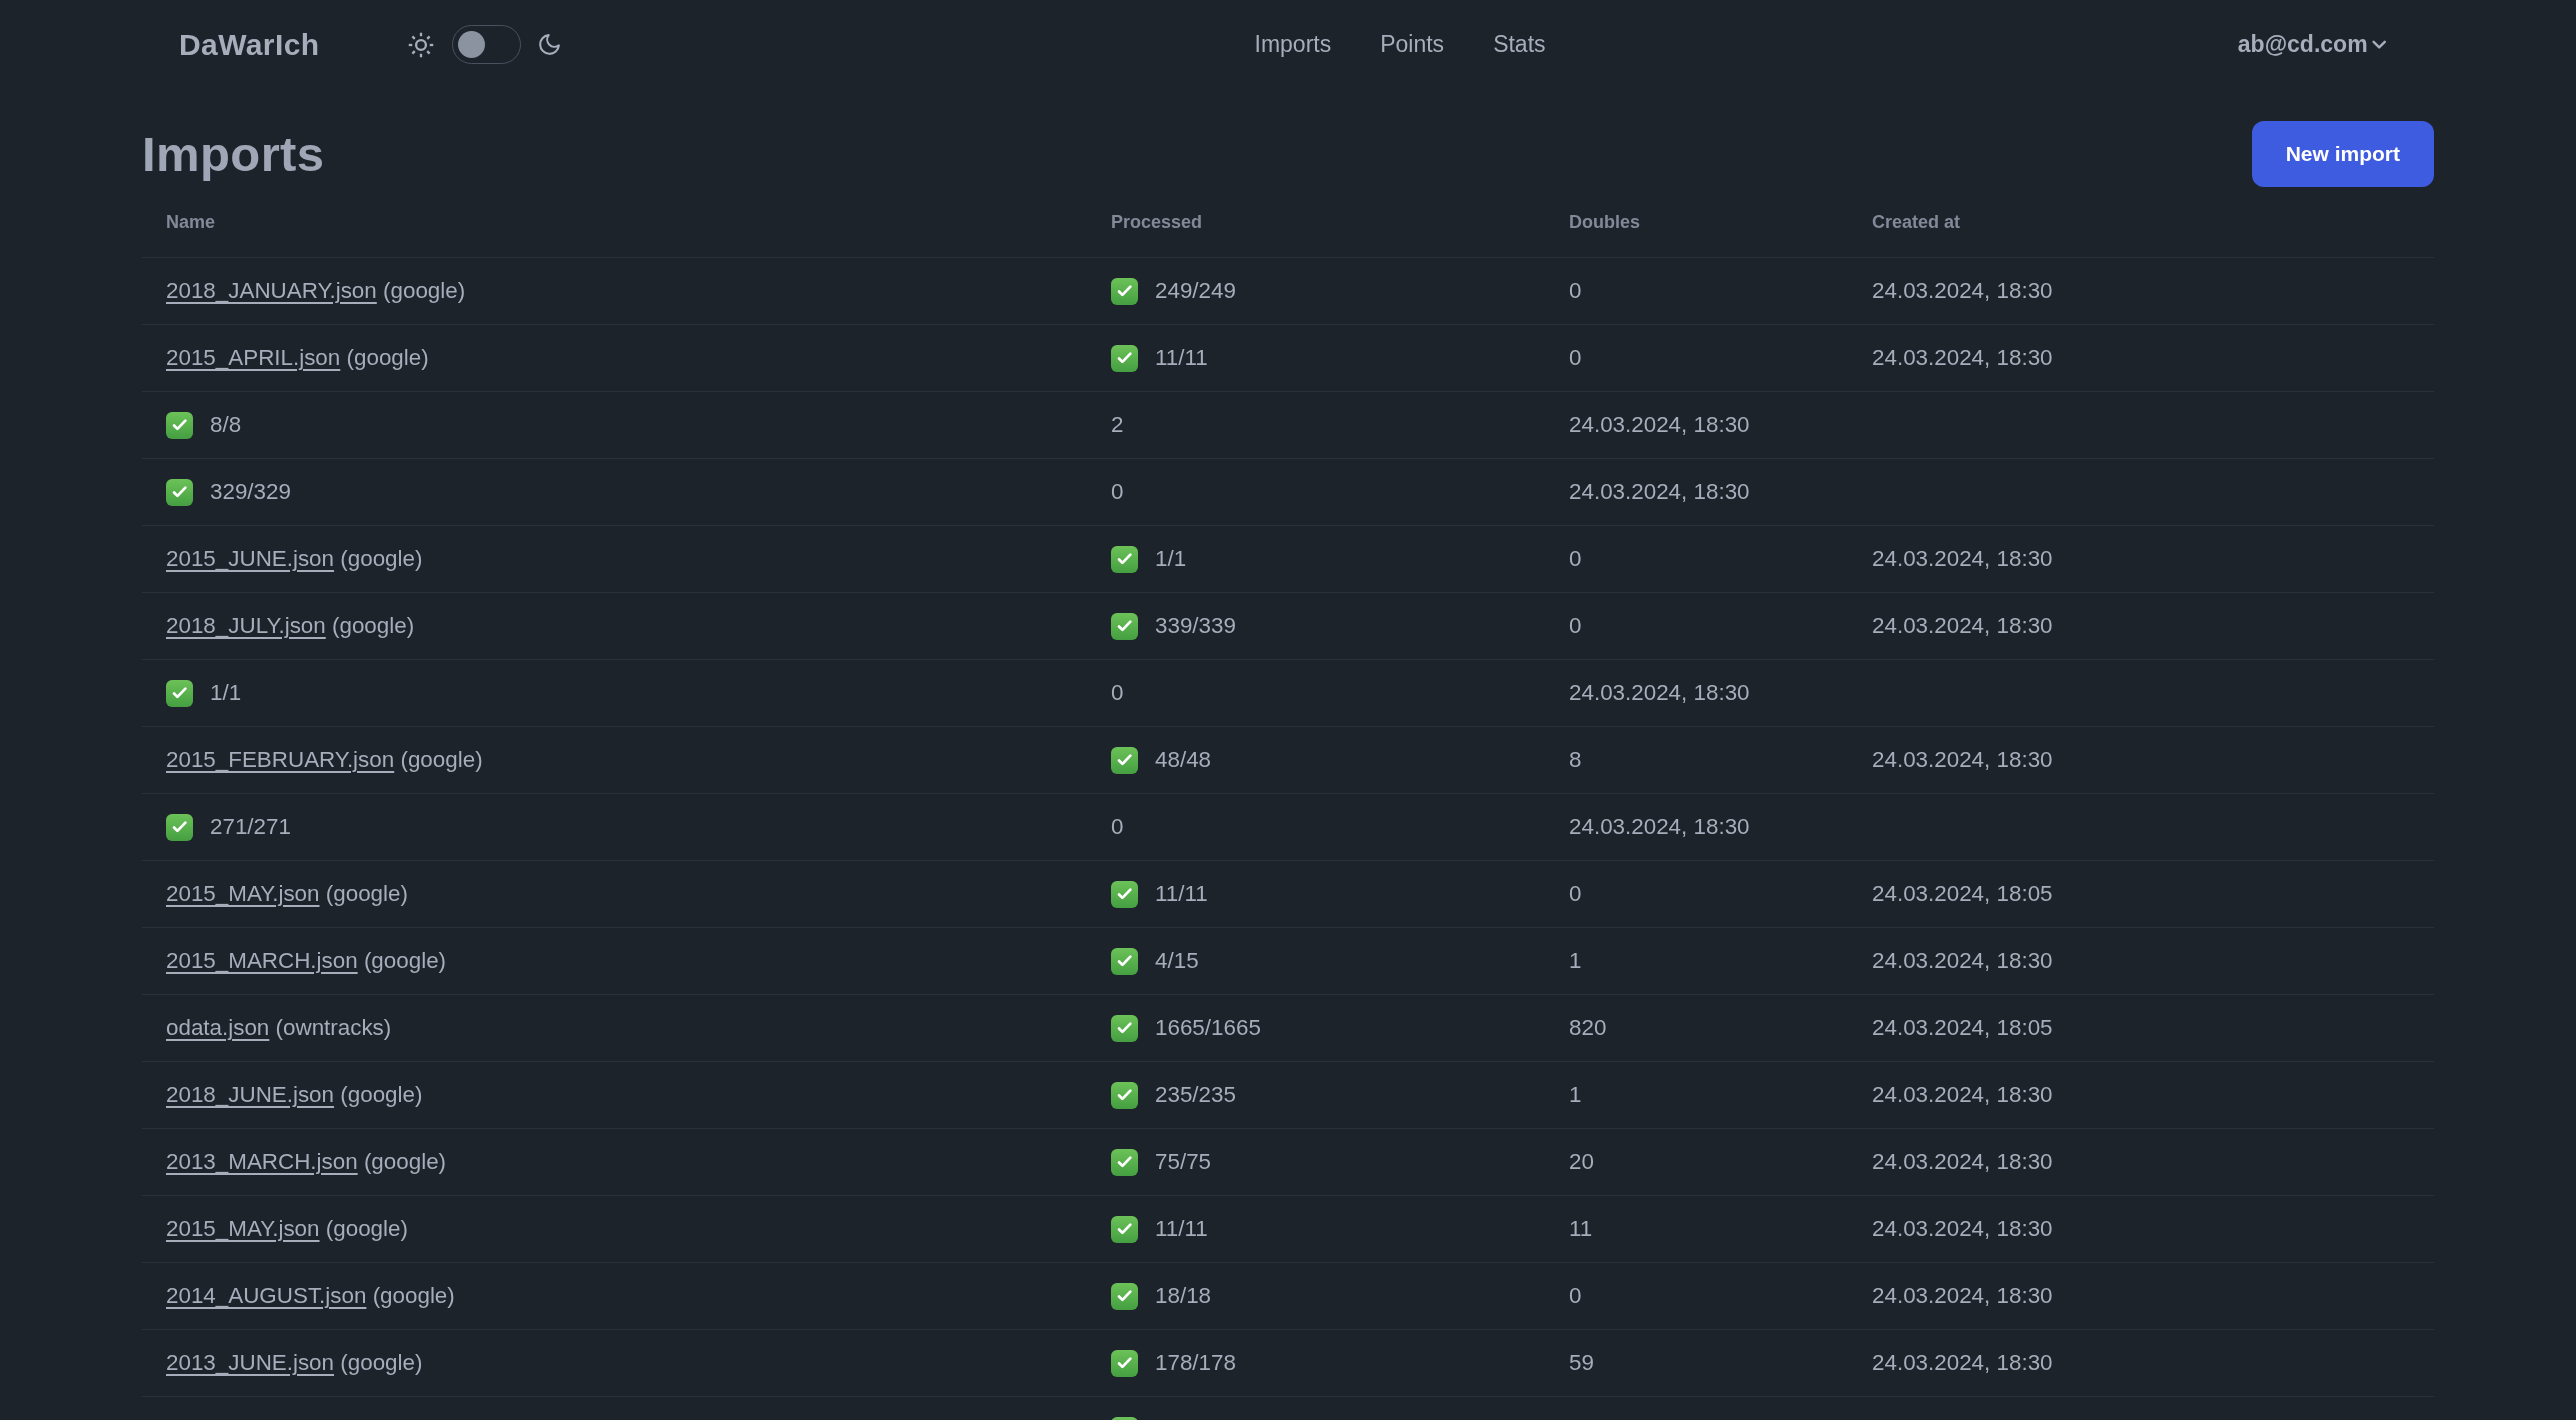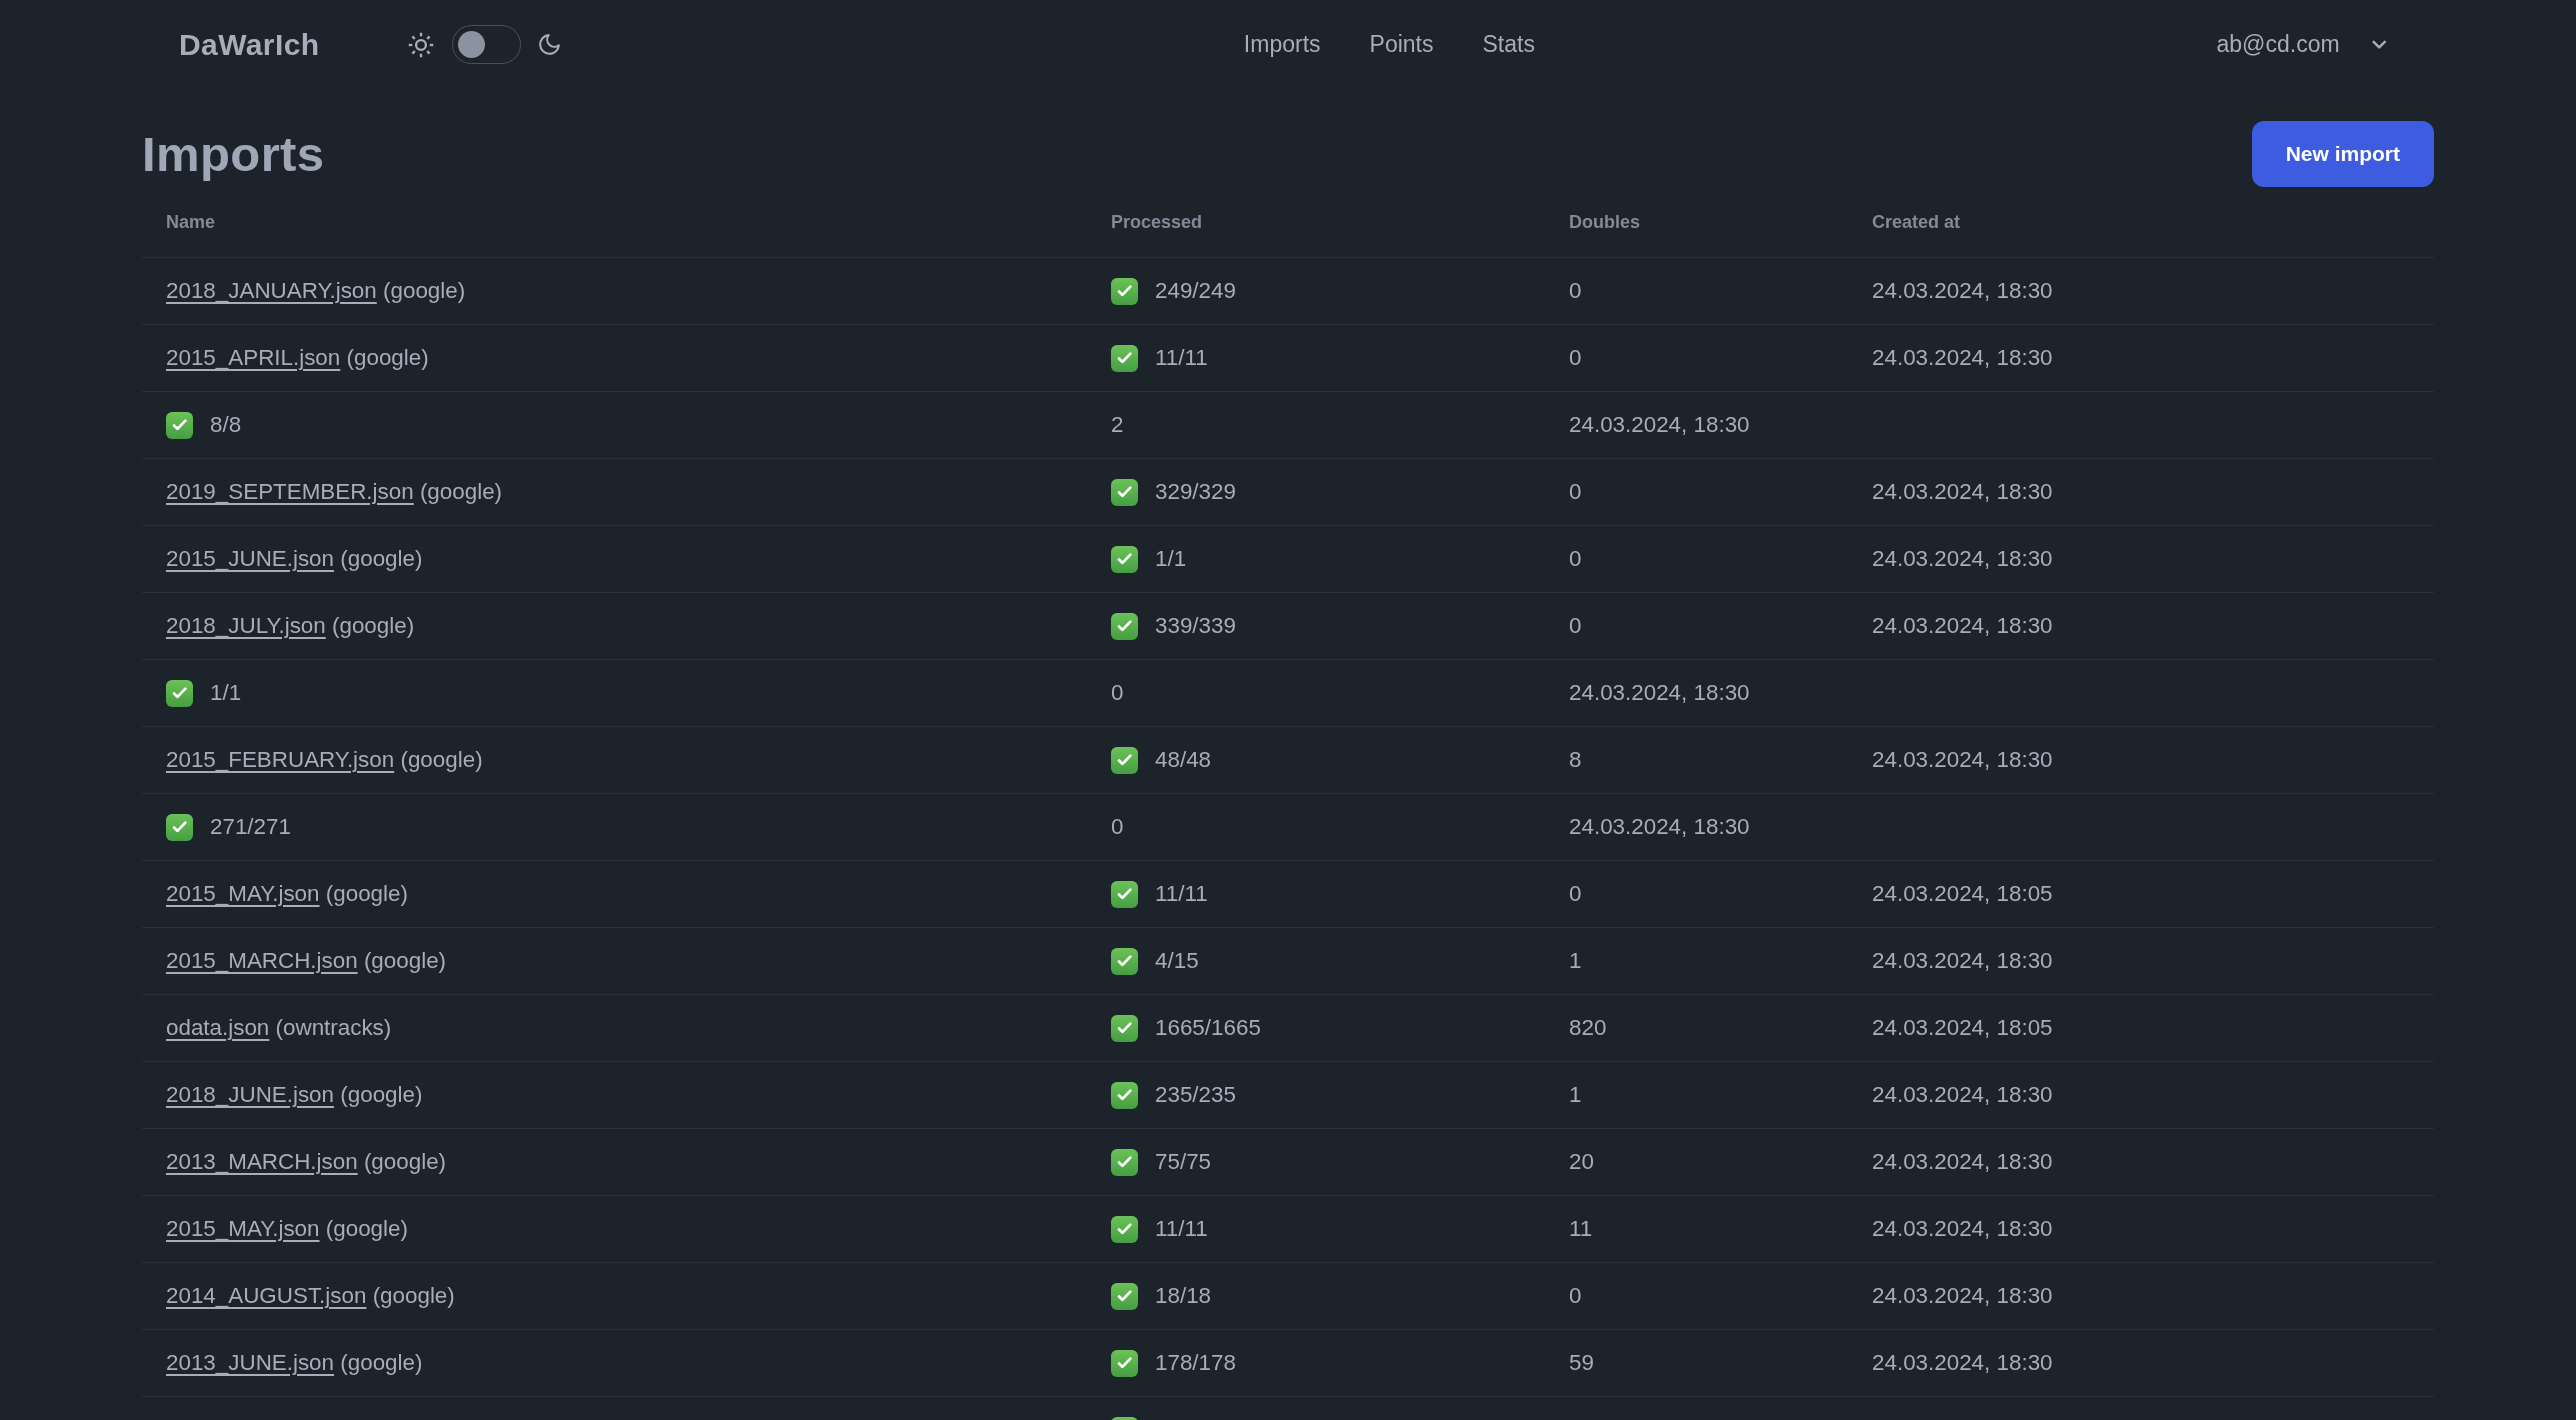--- a/index.html
+++ b/index.html
@@ -61,22 +61,23 @@
   }
   .nav-link{
     color:var(--text);
     font-size:23px;
     cursor:pointer;
     white-space:nowrap;
   }
   .user-menu{
     display:flex;
     align-items:center;
-    gap:28px;
-    cursor:pointer;
+    gap:0;
+    cursor:pointer;
+    font-weight:bold;
   }
   .user-email{font-size:23px;}
   
   .main{margin:0 142px;}
   .page-header{
     margin-top:30px;
     height:69px;
     display:flex;
     align-items:center;
     justify-content:space-between;
@@ -236,24 +237,20 @@
           <path d="M5 13l4.2 4.2L19 7" stroke="#ffffff" stroke-width="3.4" fill="none" stroke-linecap="round" stroke-linejoin="round"></path>
         </svg>
       </span>
       <span>8/8</span>
     </div>
     <div>2</div>
     <div>24.03.2024, 18:30</div>
   </div>
 
   <div class="trow tr">
-    <div class="cell-name">
-      <a class="file-link">2019_SEPTEMBER.json</a>
-      <span class="file-source"> (google)</span>
-    </div>
     <div class="cell-processed">
       <span class="check-badge">
         <svg width="19.4" height="19.4" viewBox="0 0 24 24">
           <path d="M5 13l4.2 4.2L19 7" stroke="#ffffff" stroke-width="3.4" fill="none" stroke-linecap="round" stroke-linejoin="round"></path>
         </svg>
       </span>
       <span>329/329</span>
     </div>
     <div>0</div>
     <div>24.03.2024, 18:30</div>

